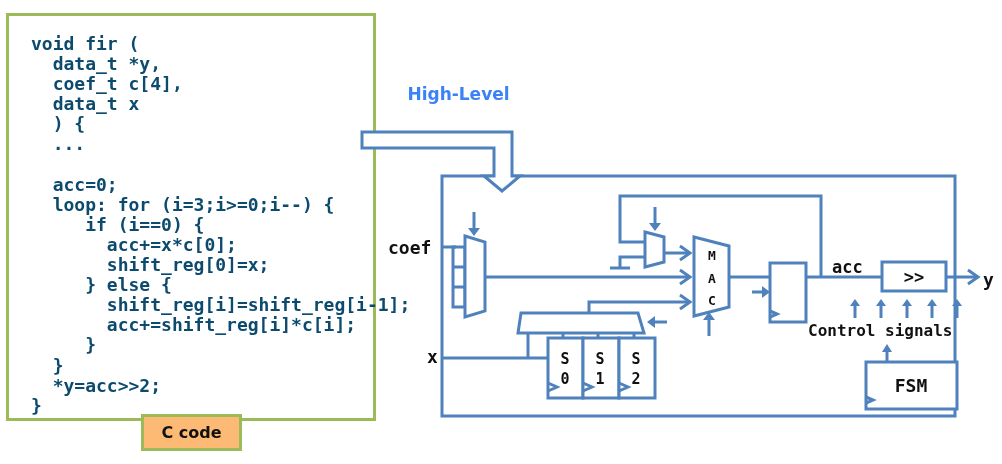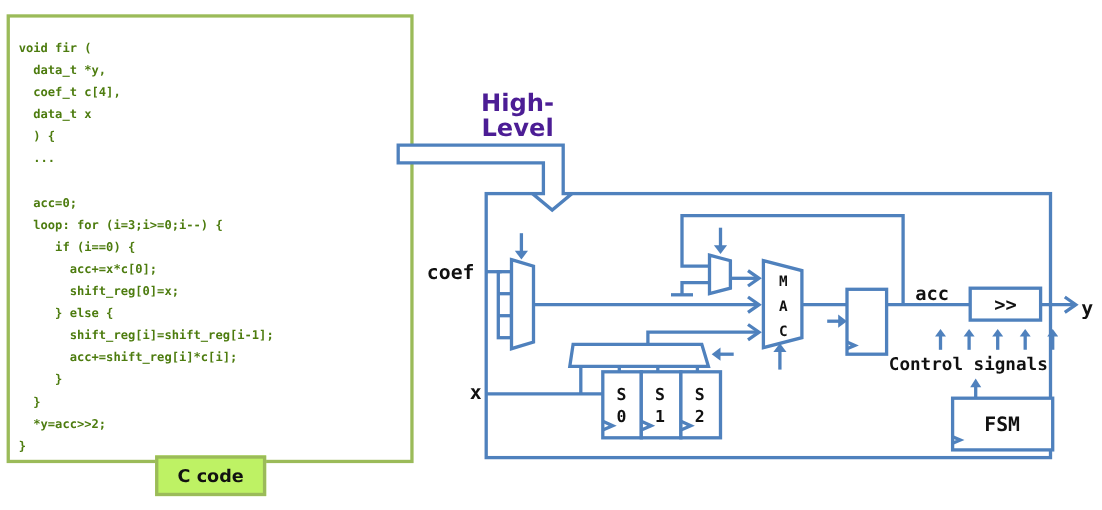--- a/index.html
+++ b/index.html
@@ -1,21 +1,21 @@
 <!DOCTYPE html>
 <html><head>
 <meta charset="utf-8">
 <style>
   html, body { margin: 0; padding: 0; background: #ffffff; }
   body { width: 1002px; height: 464px; position: relative; overflow: hidden; font-family: "DejaVu Sans", sans-serif; }
   #diagram { position: absolute; left: 0; top: 0; }
   .code-box { position: absolute; left: 6px; top: 13px; width: 370px; height: 408px; border: 3px solid #9BBB59; box-sizing: border-box; background: #fff; }
-  .code { position: absolute; left: 8px; top: 18px; margin: 0; font-family: "DejaVu Sans Mono", "Liberation Mono", monospace; font-weight: bold; font-size: 11px; line-height: 20.1px; color: #4d7c0f; white-space: pre; }
-  .code-label { position: absolute; left: 141px; top: 414px; width: 101px; height: 37px; border: 3px solid #9BBB59; box-sizing: border-box; background: #bef264; display: flex; align-items: center; justify-content: center; font-family: "DejaVu Sans", sans-serif; font-weight: bold; font-size: 16px; color: #111; }
-  .hls-title { position: absolute; left: 408px; top: 83px; width: 125px; text-align: center; font-family: "DejaVu Sans", sans-serif; font-weight: bold; font-size: 22px; line-height: 23px; color: #4c1d95; }
+  .code { position: absolute; left: 22px; top: 18px; margin: 0; font-family: "DejaVu Sans Mono", "Liberation Mono", monospace; font-weight: bold; font-size: 18px; line-height: 20.1px; color: #0c4a6e; white-space: pre; }
+  .code-label { position: absolute; left: 141px; top: 414px; width: 101px; height: 37px; border: 3px solid #9BBB59; box-sizing: border-box; background: #fdba74; display: flex; align-items: center; justify-content: center; font-family: "DejaVu Sans", sans-serif; font-weight: bold; font-size: 16px; color: #111; }
+  .hls-title { position: absolute; left: 396px; top: 83px; width: 125px; text-align: center; font-family: "DejaVu Sans", sans-serif; font-weight: bold; font-size: 17px; line-height: 23px; color: #3b82f6; }
   .lbl { font-family: "DejaVu Sans Mono", "Liberation Mono", monospace; font-weight: bold; fill: #111; }
   .blk { fill: none; stroke: #4F81BD; stroke-width: 3; }
   .fillw { fill: #fff; stroke: #4F81BD; stroke-width: 3; }
 </style>
 </head>
 <body>
 
 <div class="code-box">
   <pre class="code" id="code-listing"><div>void fir (</div><div>  data_t *y,</div><div>  coef_t c[4],</div><div>  data_t x</div><div>  ) {</div><div>  ...</div><div>&nbsp;</div><div>  acc=0;</div><div>  loop: for (i=3;i&gt;=0;i--) {</div><div>     if (i==0) {</div><div>       acc+=x*c[0];</div><div>       shift_reg[0]=x;</div><div>     } else {</div><div>       shift_reg[i]=shift_reg[i-1];</div><div>       acc+=shift_reg[i]*c[i];</div><div>     }</div><div>  }</div><div>  *y=acc&gt;&gt;2;</div><div>}</div></pre>
 </div>

